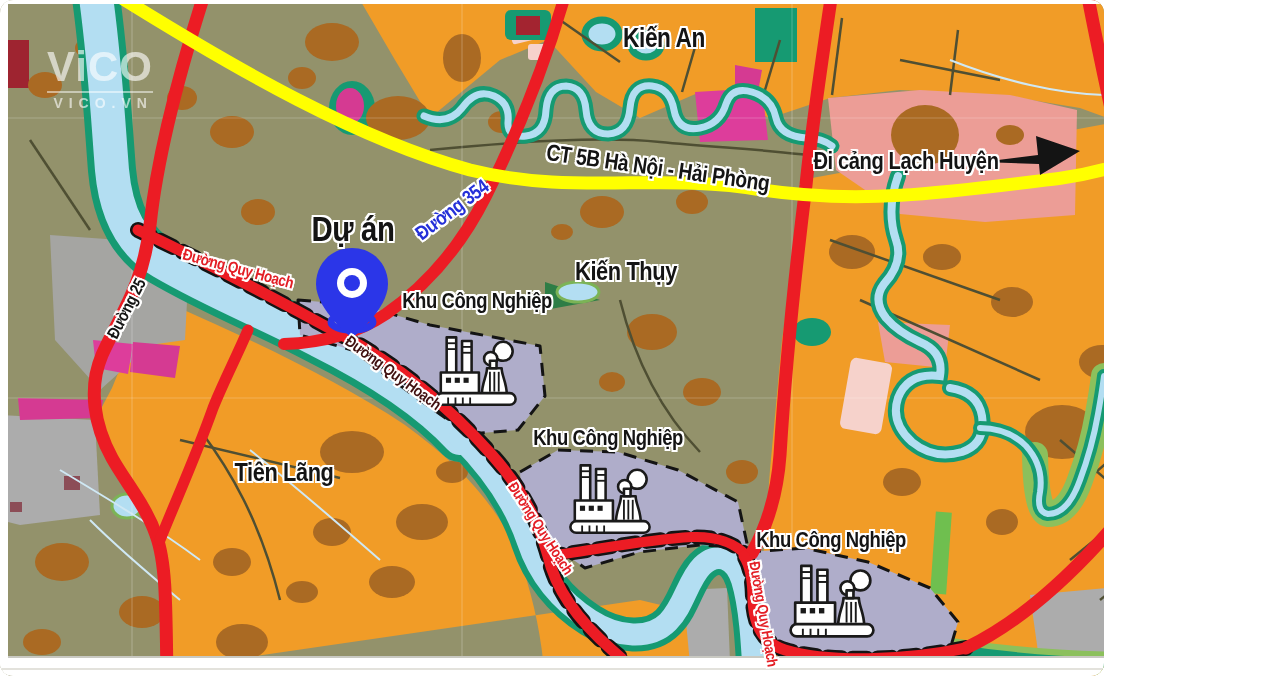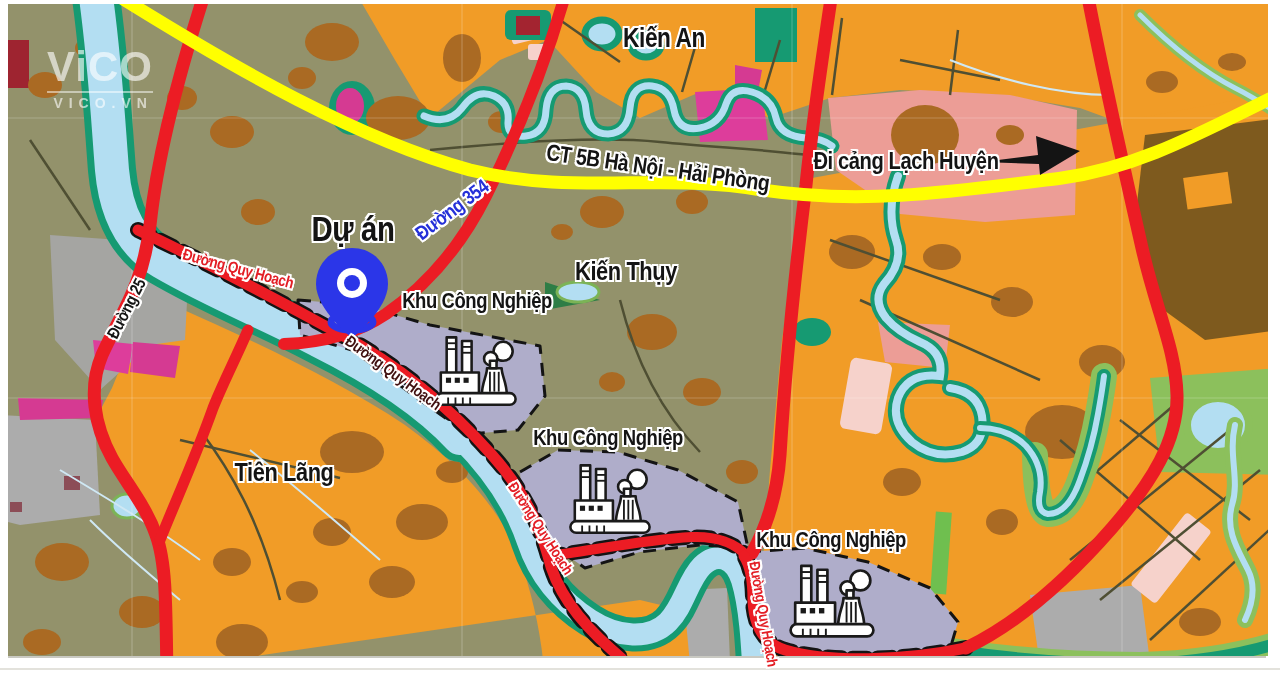--- a/index.html
+++ b/index.html
@@ -1,18 +1,18 @@
 <!DOCTYPE html>
 <html><head>
 <meta charset="utf-8">
 <style>
   html,body{margin:0;padding:0;background:#f4f3ef;}
   .page{width:1280px;height:676px;position:relative;overflow:hidden;background:#ffffff;
         font-family:"Liberation Sans", sans-serif;}
-  .map-canvas{position:absolute;left:0;top:0;width:1280px;height:676px;overflow:hidden;}
+  .map-canvas{position:absolute;left:0;top:0;width:1104px;height:676px;overflow:hidden;border-radius:13px;}
   .map-canvas svg{position:absolute;left:0;top:0;}
   .labels-layer{position:absolute;left:0;top:0;width:100%;height:100%;pointer-events:none;}
   .map-label{
     position:absolute;font-weight:bold;white-space:nowrap;letter-spacing:-0.5px;
     transform:translate(-50%,-50%) rotate(var(--r,0deg)) scaleX(0.84);
     text-shadow:-2px -2px 0 #fff,2px -2px 0 #fff,-2px 2px 0 #fff,2px 2px 0 #fff,
                 -2px 0 0 #fff,2px 0 0 #fff,0 -2px 0 #fff,0 2px 0 #fff;
   }
   .logo{position:absolute;left:100px;top:78px;transform:translate(-50%,-50%);
         text-align:right;color:rgba(255,255,255,0.62);line-height:1.05;}

